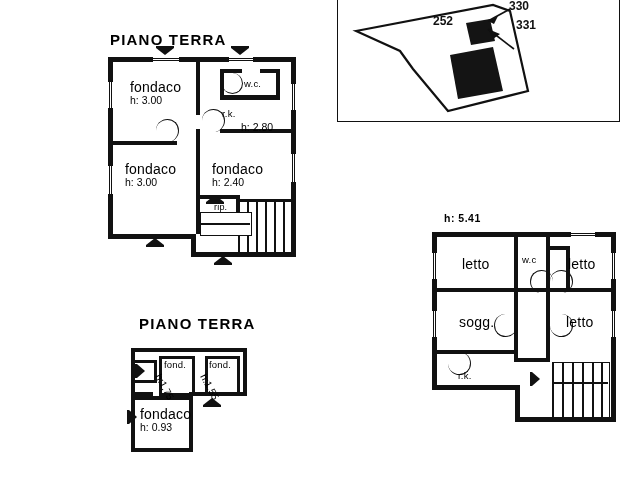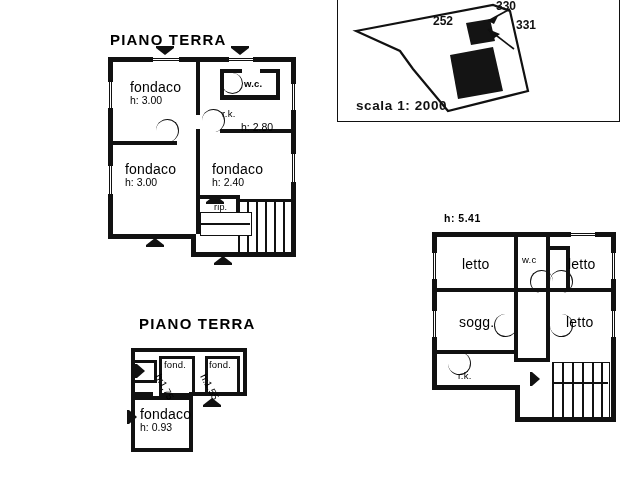--- a/index.html
+++ b/index.html
@@ -111,21 +111,21 @@
 
     <div class="abs rmlbl" style="left:22px;top:22px;">fondaco</div>
     <div class="abs hlbl" style="left:22px;top:37px;">h: 3.00</div>
 
     <div class="abs rmlbl" style="left:17px;top:104px;">fondaco</div>
     <div class="abs hlbl" style="left:17px;top:119px;">h: 3.00</div>
 
     <div class="abs rmlbl" style="left:104px;top:104px;">fondaco</div>
     <div class="abs hlbl" style="left:104px;top:119px;">h: 2.40</div>
 
-    <div class="abs rmlbl sm" style="left:136px;top:21px;font-weight:bold;">w.c.</div>
+    <div class="abs rmlbl sm" style="left:136px;top:21px;">w.c.</div>
 
     <div class="abs rmlbl sm" style="left:114px;top:51px;">r.k.</div>
     <div class="abs hlbl" style="left:133px;top:64px;">h: 2.80</div>
 
     <div class="abs rmlbl tiny" style="left:106px;top:145px;">rip.</div>
 
     <div class="stair" style="left:130px;top:144px;width:52px;height:50px;">
       <div class="tread" style="left:0;top:0;width:1px;height:50px;"></div>
       <div class="tread" style="left:8px;top:0;width:1.5px;height:50px;"></div>
       <div class="tread" style="left:17px;top:0;width:1.5px;height:50px;"></div>
@@ -277,19 +277,18 @@
       <polygon points="128,24 152,20 157,42 133,46" fill="#141414"></polygon>
 
       <line x1="150" y1="22" x2="172" y2="10" stroke="#111" stroke-width="1.6"></line>
       <polygon points="150,22 160,17 156,25" fill="#111"></polygon>
 
       <line x1="150" y1="30" x2="176" y2="50" stroke="#111" stroke-width="1.6"></line>
       <polygon points="150,30 162,35 155,40" fill="#111"></polygon>
     </svg>
 
     <div class="abs parcelnum" style="left:95px;top:15px;font-size:12px;">252</div>
-    <div class="abs parcelnum" style="left:158px;top:0px;font-size:12px;">330</div>
+    <div class="abs parcelnum" style="left:171px;top:0px;font-size:12px;">330</div>
     <div class="abs parcelnum" style="left:178px;top:19px;font-size:12px;">331</div>
 
-    <div class="abs scala" style="left:18px;top:99px;">scala  1: 2000</div>
   </div>
 
 </div>
 
 </body></html>

